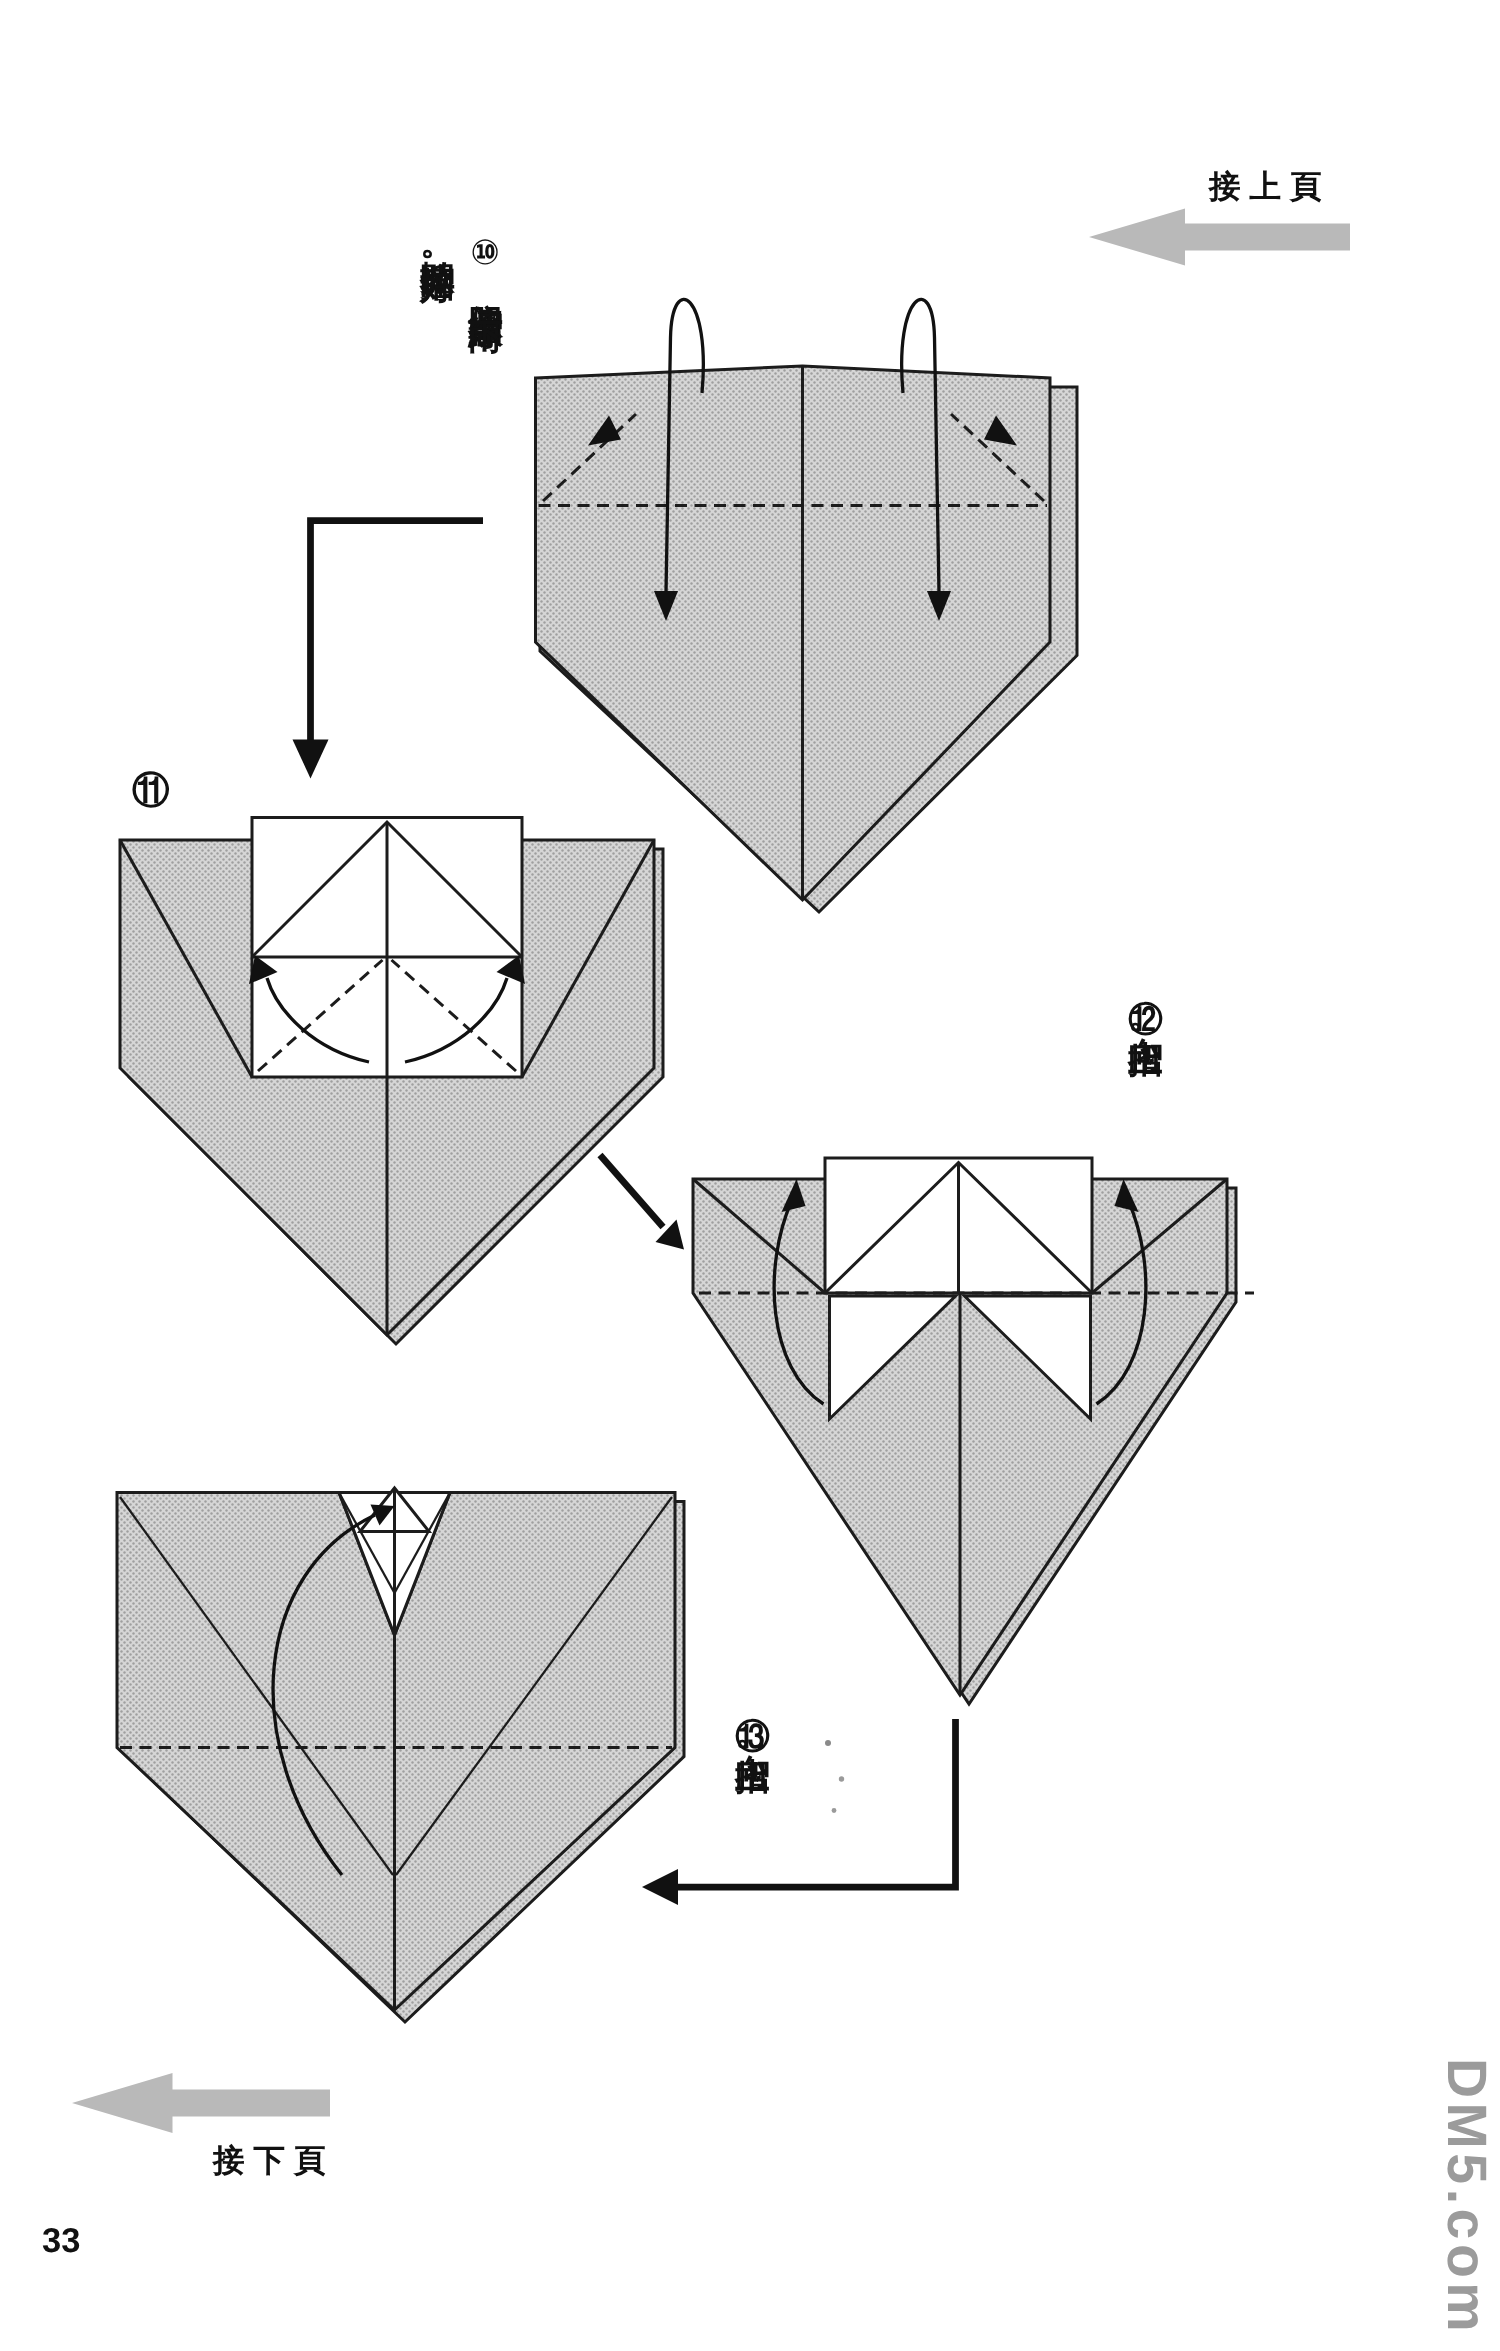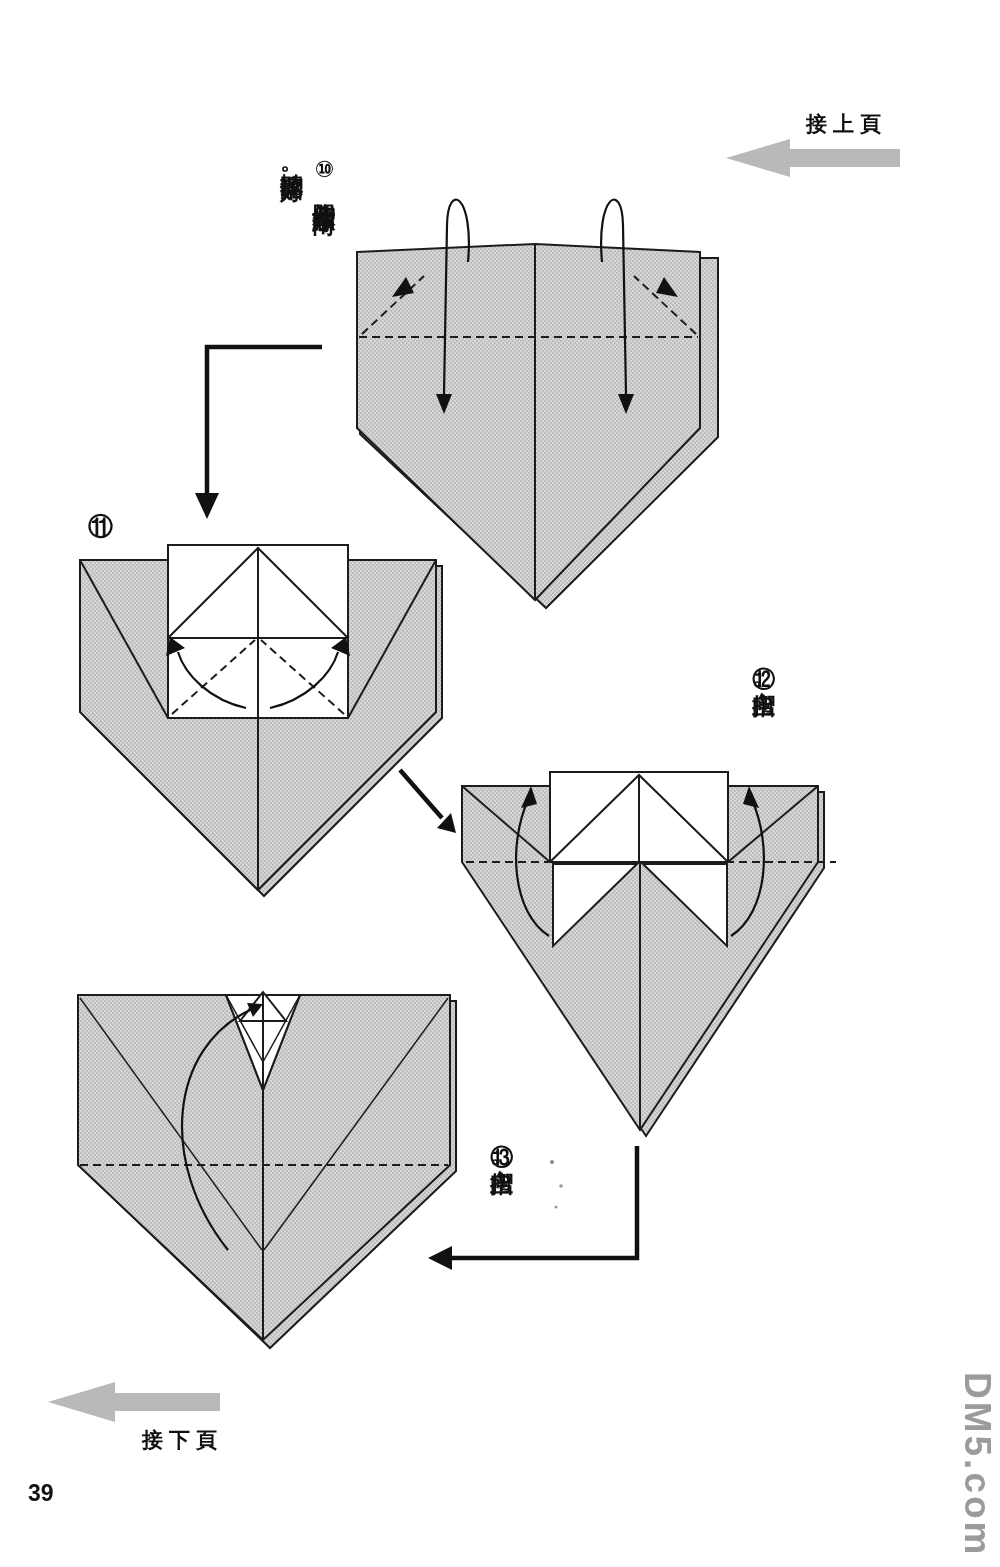--- a/index.html
+++ b/index.html
@@ -153,17 +153,17 @@
   </div>
 
   <div class="txt badge11">⑪</div>
 
   <div class="vtext step12">⑫向上摺。</div>
 
   <div class="vtext step13">⑬向上摺。</div>
 
   <div class="txt next-label">接下頁</div>
 
-  <div class="txt page-num">39</div>
+  <div class="txt page-num">33</div>
 
   <div class="txt watermark">DM5.com</div>
 
 </div>
 
 </body></html>

